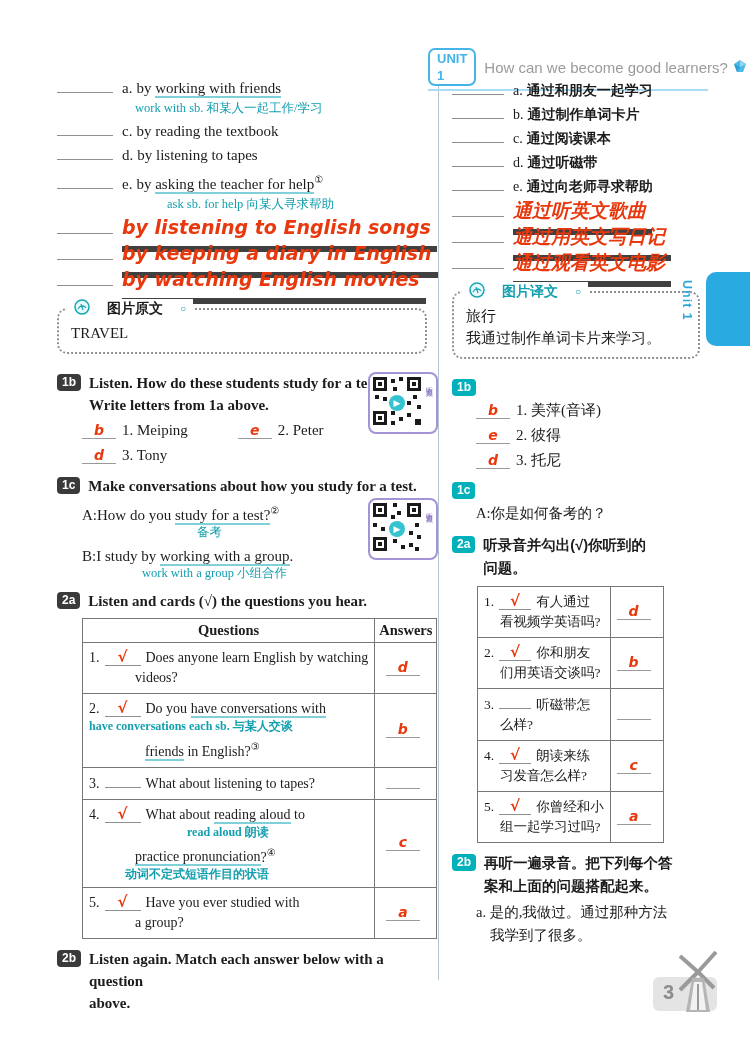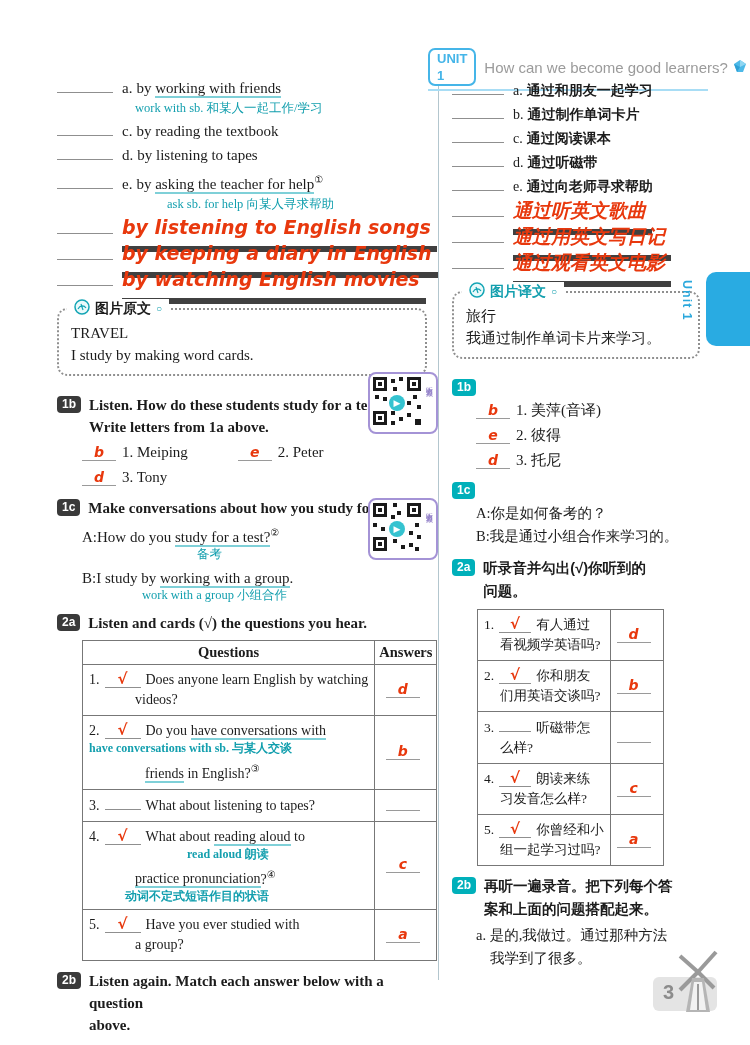--- a/index.html
+++ b/index.html
@@ -30,21 +30,21 @@
   .note{color:#139fae;font-size:12.5px;line-height:15px;margin:-1px 0 5px 78px;font-weight:normal;white-space:nowrap;}
   .hw{color:#e8380d;font-family:"DejaVu Sans",sans-serif;font-style:italic;font-weight:bold;}
   .hw-line{font-size:19px;border-bottom:6px solid #404040;padding:0 6px 8px 0;}
   .supn{font-size:10px;}
 
   
   .dotted-box{border:2px dotted #8f8f8f;border-radius:10px;margin:16px 4px 18px 0;
     padding:12px 12px 8px;position:relative;}
   .box-title{position:absolute;top:-11px;left:8px;background:#fff;padding:0 7px;
     font-family:"Liberation Sans",sans-serif;font-weight:bold;font-size:14px;
-    display:flex;align-items:center;gap:5px;white-space:nowrap;}
+    display:flex;align-items:center;gap:17px;white-space:nowrap;}
   .box-title.teal-title .bt-text{color:#139fae;}
   .box-marker{color:#139fae;font-size:10px;font-weight:normal;}
   .box-line{line-height:22px;}
 
   
   .section{margin-bottom:9px;}
   .sec-head{display:flex;gap:8px;margin-bottom:3px;}
   .badge{flex:0 0 auto;background:#3a3a3a;color:#fff;font-family:"Liberation Sans",sans-serif;
     font-weight:bold;font-size:12px;padding:0 5px;border-radius:4px;height:17px;line-height:17px;margin-top:2px;}
   .badge.teal{background:#00b0ba;}
@@ -145,21 +145,20 @@
   <div class="dotted-box">
     <div class="box-title">
       <span><svg width="16" height="16" viewBox="0 0 16 16">
             <circle cx="8" cy="8" r="7" fill="#eafafb" stroke="#14a5b5" stroke-width="1.5"></circle>
             <path d="M4 10c2-4 6-4 8-1M7 5l2 6" stroke="#14a5b5" stroke-width="1.2" fill="none"></path>
           </svg></span>
       <span class="bt-text">图片原文</span>
       <span class="box-marker">○</span>
     </div>
     <div class="box-line">TRAVEL</div>
-    <div class="box-line">I study by making word cards.</div>
   </div>
 
   <div class="section">
     <div class="sec-head">
       <span class="badge">1b</span>
       <span class="sec-title" style="width:300px;"><span>Listen. How do these students study for a test?</span><br><span>Write letters from 1a above.</span></span>
     </div>
     <div class="ans-row">
       <span class="ans-entry" style="width:152px;"><span class="ans-blank"><span class="hw">b</span></span><span>1. Meiping</span></span>
       <span class="ans-entry"><span class="ans-blank"><span class="hw">e</span></span><span>2. Peter</span></span>
@@ -198,21 +197,21 @@
       <tr>
         <td>
           <div class="qline"><span>1.</span><span class="check-blank"><span class="check">√</span></span><span>Does anyone learn English by watching</span></div>
           <div class="qline" style="margin-left:46px;">videos?</div>
         </td>
         <td class="acell"><span class="ans-blank"><span class="hw">d</span></span></td>
       </tr>
       <tr>
         <td>
           <div class="qline"><span>2.</span><span class="check-blank"><span class="check">√</span></span><span>Do you </span><span class="u-teal">have conversations with</span></div>
-          <div class="tnote">have conversations with sb. 与某人交谈</div>
+          <div class="tnote">have conversations each sb. 与某人交谈</div>
           <div class="qline" style="margin-left:56px;margin-top:3px;"><span class="u-teal">friends</span><span> in English?</span><sup class="supn">③</sup></div>
         </td>
         <td class="acell"><span class="ans-blank"><span class="hw">b</span></span></td>
       </tr>
       <tr>
         <td>
           <div class="qline"><span>3.</span><span class="check-blank"><span class="check"></span></span><span>What about listening to tapes?</span></div>
         </td>
         <td class="acell"><span class="ans-blank"><span class="hw"></span></span></td>
       </tr>
@@ -347,21 +346,20 @@
     <div class="ans-row"><span class="ans-blank"><span class="hw">b</span></span><span>1. 美萍(音译)</span></div>
     <div class="ans-row"><span class="ans-blank"><span class="hw">e</span></span><span>2. 彼得</span></div>
     <div class="ans-row"><span class="ans-blank"><span class="hw">d</span></span><span>3. 托尼</span></div>
   </div>
 
   <div class="section">
     <div class="sec-head">
       <span class="badge teal">1c</span>
     </div>
     <div class="sec-body">A:你是如何备考的？</div>
-    <div class="sec-body">B:我是通过小组合作来学习的。</div>
   </div>
 
   <div class="section">
     <div class="sec-head">
       <span class="badge teal">2a</span>
       <span class="sec-title"><span>听录音并勾出(√)你听到的</span><br><span>问题。</span></span>
     </div>
     <table class="qtable rt">
       <tbody>
       <tr>

